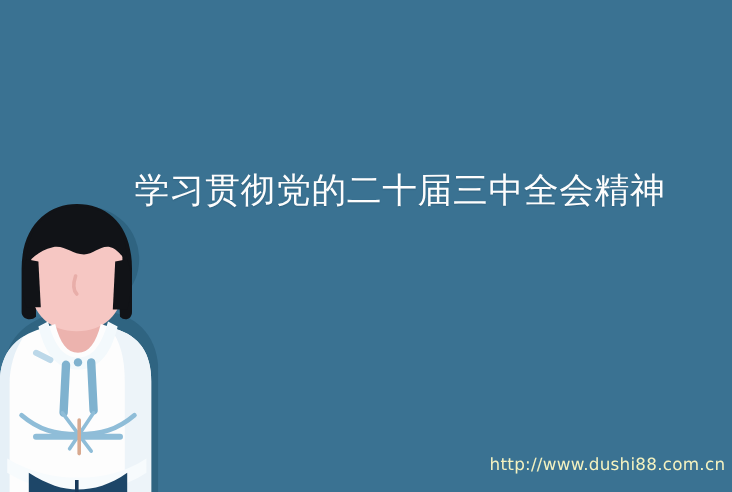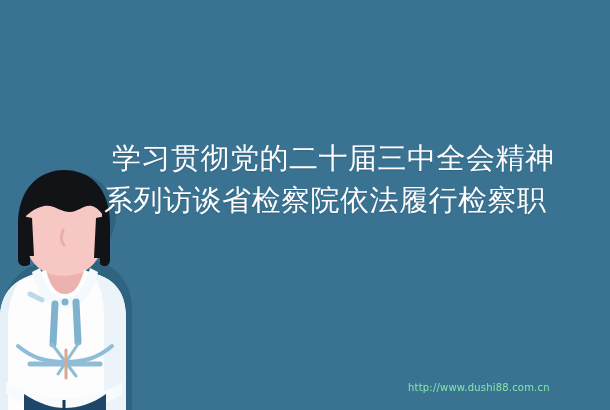--- a/index.html
+++ b/index.html
@@ -54,22 +54,22 @@
   }
   .headline-line.line-2 {
     padding-left: 4px;
   }
 
   
   #watermark {
     position: absolute;
     left: 408px;
     top: 379px;
-    color: #86efac;
-    font-size: 10px;
+    color: #fef9c3;
+    font-size: 14px;
     line-height: 18px;
     letter-spacing: 0.2px;
     font-family: "DejaVu Sans", "Liberation Sans", sans-serif;
     opacity: 0.95;
   }
 </style>
 </head>
 <body>
 
 <div id="banner">
@@ -150,18 +150,17 @@
       <g>
         <path d="M24 226 C40 236 52 240 65 240 C78 240 92 236 106 226
                  L106 242 L24 242 Z" fill="#1d4668"></path>
         <path d="M64 232 L64 242" stroke="#16395a" stroke-width="3" fill="none"></path>
       </g>
     </svg>
   </div>
 
   <div id="headline">
     <div class="headline-line line-1">学习贯彻党的二十届三中全会精神</div>
-    <div class="headline-line line-2">系列访谈省检察院依法履行检察职</div>
   </div>
 
   <div id="watermark">http://www.dushi88.com.cn</div>
 
 </div>
 
 </body></html>

